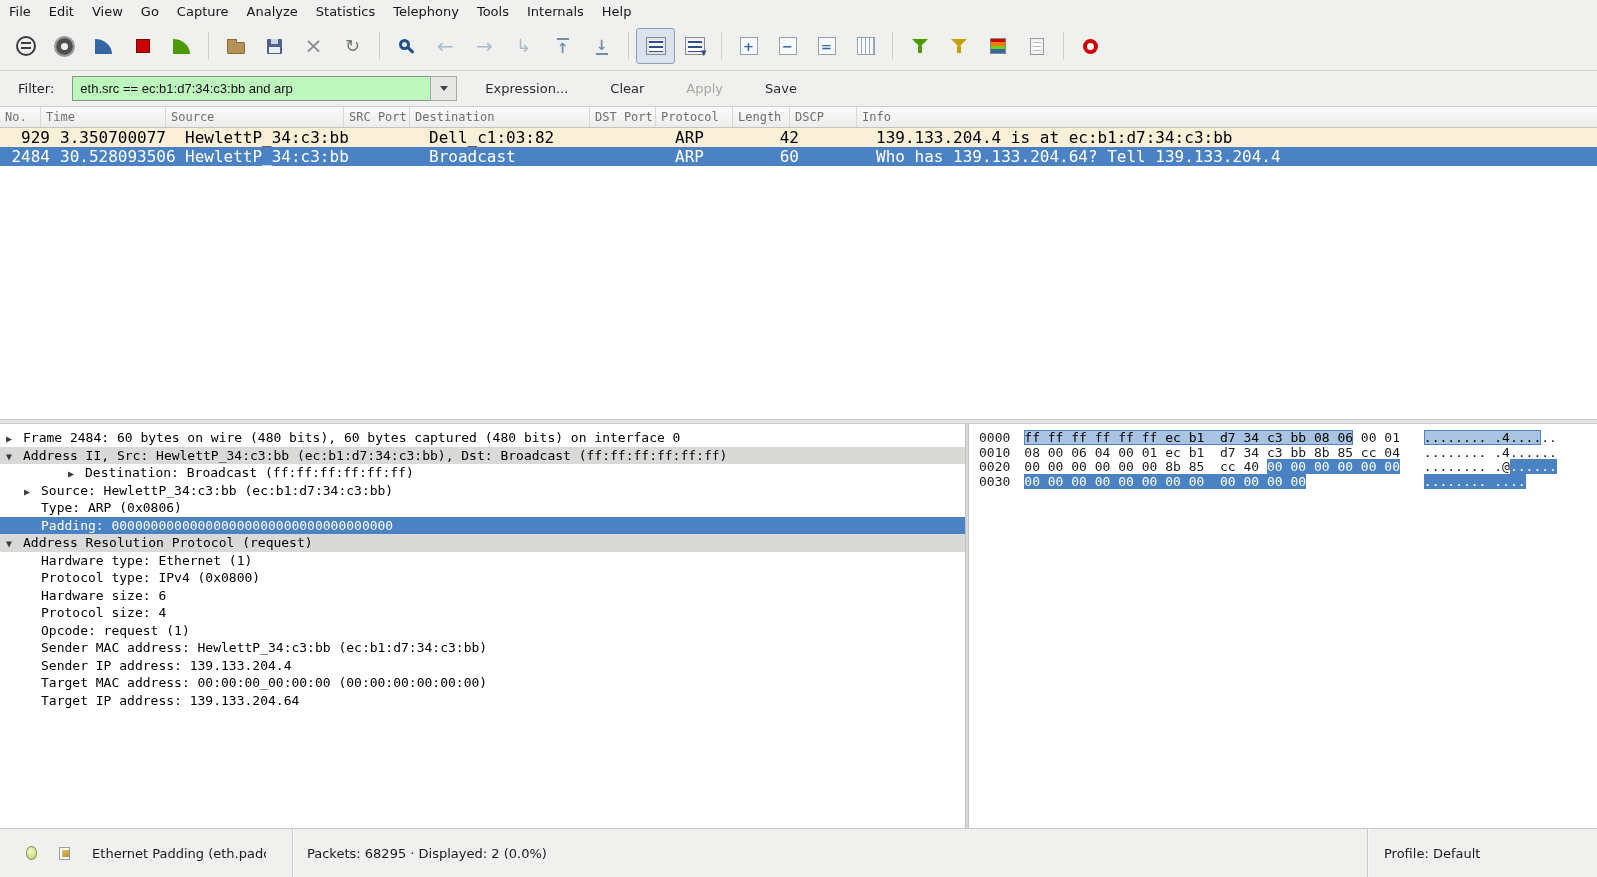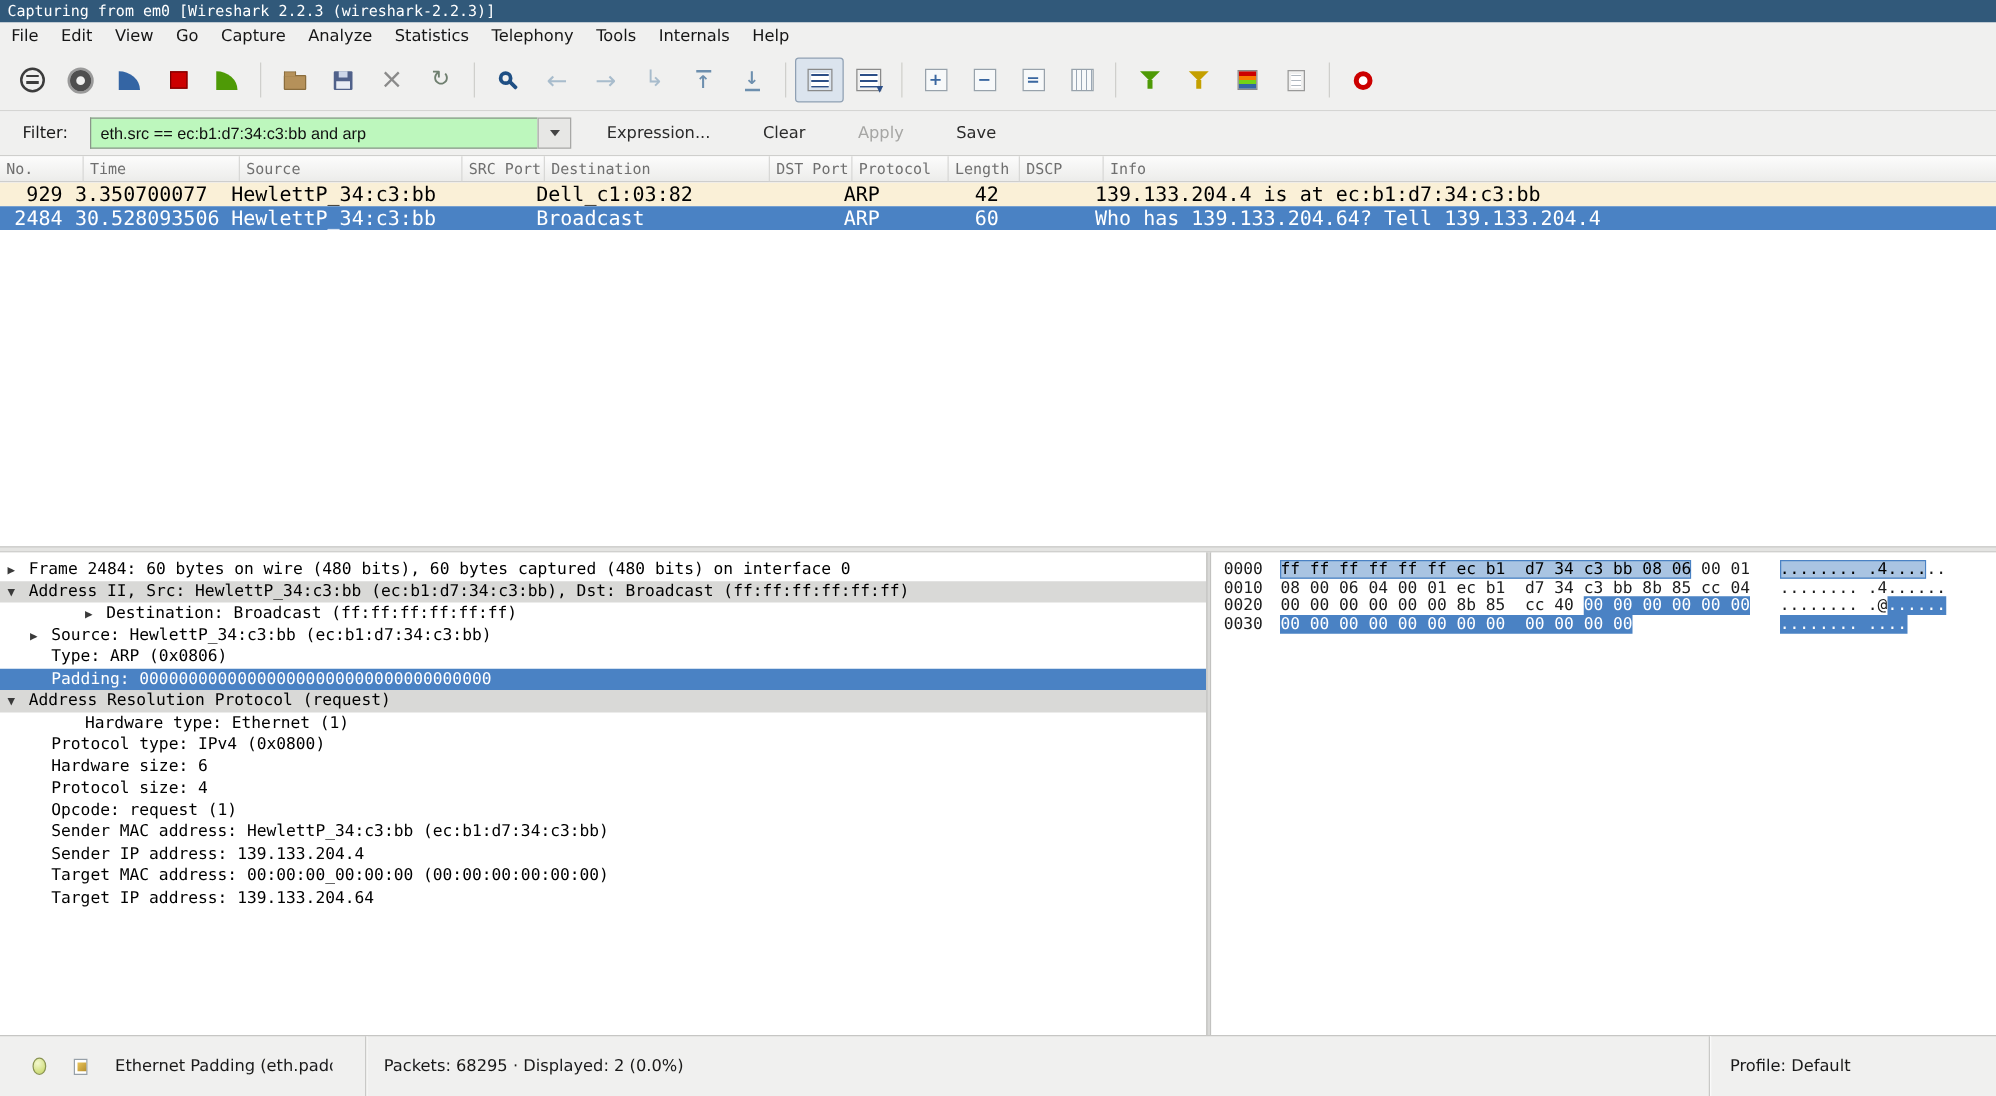--- a/index.html
+++ b/index.html
@@ -120,23 +120,20 @@
   .sb-led{width:14px;height:14px;border-radius:50%;background:radial-gradient(circle at 35% 30%,#f4f8cf,#c3d45e);border:1px solid #8a9452;}
   .sb-note{width:13px;height:13px;background:#fff;border:1px solid #97a0a8;position:relative;}
   .sb-note::after{content:"";position:absolute;left:2px;top:2px;width:7px;height:7px;background:linear-gradient(135deg,#e9c45a,#b78f2e);}
   .sb-text{white-space:nowrap;overflow:hidden;}
 </style>
 </head>
 <body>
 
 <div id="app">
 
-  <div class="titlebar">
-    <span>Capturing from em0 [Wireshark 2.2.3 (wireshark-2.2.3)]</span>
-  </div>
 
   <div class="menubar" id="menubar">
       <div class="menu-item">File</div>
       <div class="menu-item">Edit</div>
       <div class="menu-item">View</div>
       <div class="menu-item">Go</div>
       <div class="menu-item">Capture</div>
       <div class="menu-item">Analyze</div>
       <div class="menu-item">Statistics</div>
       <div class="menu-item">Telephony</div>
@@ -242,21 +239,21 @@
     </span>
     <span class="filter-buttons" id="filter-buttons">
         <button class="filter-btn">Expression...</button>
         <button class="filter-btn">Clear</button>
         <button class="filter-btn disabled">Apply</button>
         <button class="filter-btn">Save</button>
       </span>
   </div>
 
   <div class="pkt-header" id="pkt-header">
-      <div class="ph-cell" style="width: 67px;">No.</div>
+      <div class="ph-cell" style="width: 41px;">No.</div>
       <div class="ph-cell" style="width: 125px;">Time</div>
       <div class="ph-cell" style="width: 178px;">Source</div>
       <div class="ph-cell" style="width: 66px;">SRC Port</div>
       <div class="ph-cell" style="width: 180px;">Destination</div>
       <div class="ph-cell" style="width: 66px;">DST Port</div>
       <div class="ph-cell" style="width: 77px;">Protocol</div>
       <div class="ph-cell" style="width: 57px;">Length</div>
       <div class="ph-cell" style="width: 67px;">DSCP</div>
       <div class="ph-cell last">Info</div>
     </div>
@@ -292,21 +289,21 @@
 
   <div class="lower">
     <div class="detail-pane" id="detail-rows">
         <div class="dt-row normal" style="padding-left: 6px;"><span class="exp">▶</span><span>Frame 2484: 60 bytes on wire (480 bits), 60 bytes captured (480 bits) on interface 0</span></div>
         <div class="dt-row layer" style="padding-left: 6px;"><span class="exp">▼</span><span>Address II, Src: HewlettP_34:c3:bb (ec:b1:d7:34:c3:bb), Dst: Broadcast (ff:ff:ff:ff:ff:ff)</span></div>
         <div class="dt-row normal" style="padding-left: 24px; margin-left: 44px;"><span class="exp">▶</span><span>Destination: Broadcast (ff:ff:ff:ff:ff:ff)</span></div>
         <div class="dt-row normal" style="padding-left: 24px;"><span class="exp">▶</span><span>Source: HewlettP_34:c3:bb (ec:b1:d7:34:c3:bb)</span></div>
         <div class="dt-row normal" style="padding-left: 24px;"><span class="exp"></span><span>Type: ARP (0x0806)</span></div>
         <div class="dt-row selected" style="padding-left: 24px;"><span class="exp"></span><span>Padding: 000000000000000000000000000000000000</span></div>
         <div class="dt-row layer" style="padding-left: 6px;"><span class="exp">▼</span><span>Address Resolution Protocol (request)</span></div>
-        <div class="dt-row normal" style="padding-left: 24px; margin-left: 27px;"><span class="exp"></span><span>Hardware type: Ethernet (1)</span></div>
+        <div class="dt-row normal" style="padding-left: 24px;"><span class="exp"></span><span>Hardware type: Ethernet (1)</span></div>
         <div class="dt-row normal" style="padding-left: 24px;"><span class="exp"></span><span>Protocol type: IPv4 (0x0800)</span></div>
         <div class="dt-row normal" style="padding-left: 24px;"><span class="exp"></span><span>Hardware size: 6</span></div>
         <div class="dt-row normal" style="padding-left: 24px;"><span class="exp"></span><span>Protocol size: 4</span></div>
         <div class="dt-row normal" style="padding-left: 24px;"><span class="exp"></span><span>Opcode: request (1)</span></div>
         <div class="dt-row normal" style="padding-left: 24px;"><span class="exp"></span><span>Sender MAC address: HewlettP_34:c3:bb (ec:b1:d7:34:c3:bb)</span></div>
         <div class="dt-row normal" style="padding-left: 24px;"><span class="exp"></span><span>Sender IP address: 139.133.204.4</span></div>
         <div class="dt-row normal" style="padding-left: 24px;"><span class="exp"></span><span>Target MAC address: 00:00:00_00:00:00 (00:00:00:00:00:00)</span></div>
         <div class="dt-row normal" style="padding-left: 24px;"><span class="exp"></span><span>Target IP address: 139.133.204.64</span></div>
       </div>
     <div class="v-splitter"></div>

